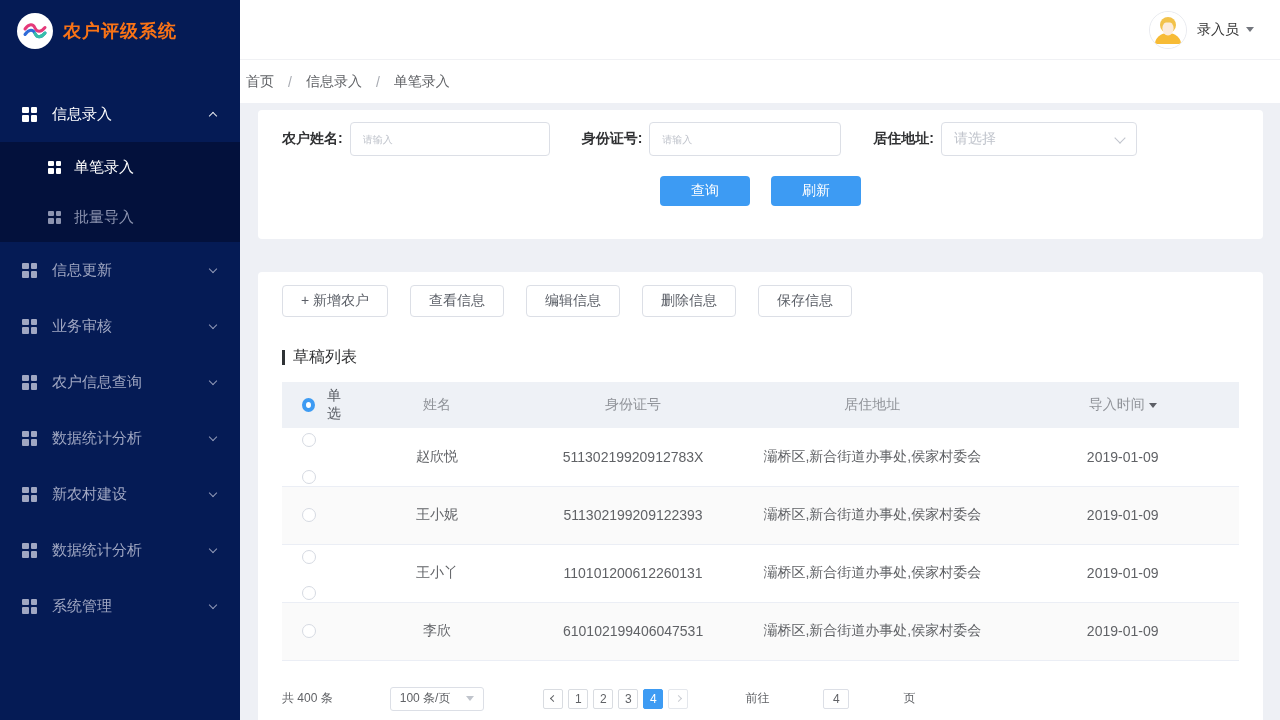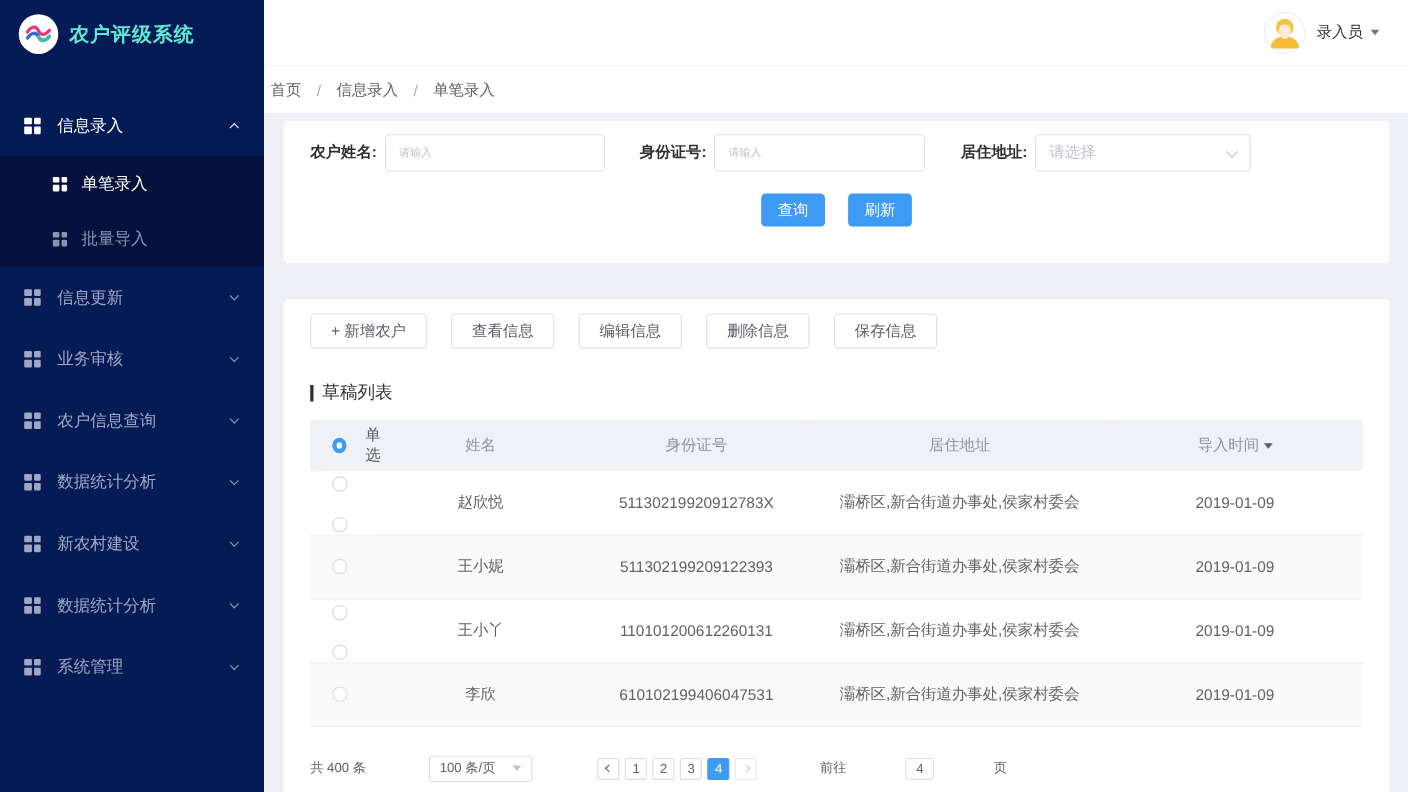--- a/index.html
+++ b/index.html
@@ -4,21 +4,21 @@
 <style>
   * { margin:0; padding:0; box-sizing:border-box; }
   html,body { width:1280px; height:720px; overflow:hidden; }
   body { font-family:"Liberation Sans","DejaVu Sans",sans-serif; background:#eef0f5; font-size:14px; }
   .app { display:flex; width:1280px; height:720px; }
 
   
   .sidebar { width:240px; height:720px; background:#051b55; flex:none; }
   .logo-row { height:62px; display:flex; align-items:center; padding-left:17px; }
   .logo-circle { width:36px; height:36px; border-radius:50%; background:#fff; display:flex; align-items:center; justify-content:center; flex:none; }
-  .app-title { color:#5eead4; font-size:18px; font-weight:700; margin-left:10px; letter-spacing:1px; }
+  .app-title { color:#f97316; font-size:18px; font-weight:700; margin-left:10px; letter-spacing:1px; }
   .menu { margin-top:24px; }
   .menu-item { height:56px; display:flex; align-items:center; padding:0 24px 0 22px; color:#a0a7c2; font-size:15px; cursor:pointer; }
   .menu-item.active { color:#fff; }
   .m-label { flex:1; margin-left:15px; }
   .submenu { background:#03113c; }
   .sub-item { height:50px; display:flex; align-items:center; padding-left:46px; color:#8d94b0; font-size:15px; cursor:pointer; }
   .sub-item.active { color:#fff; }
   .grid-ic { width:15px; height:15px; display:grid; grid-template-columns:1fr 1fr; grid-template-rows:1fr 1fr; gap:2px; flex:none; }
   .grid-ic span { background:currentColor; border-radius:1px; }
   .grid-ic.small { width:13px; height:13px; margin-left:2px; }
@@ -49,31 +49,31 @@
   .filter-row { display:flex; align-items:center; }
   .f-group { display:flex; align-items:center; margin-right:32px; }
   .f-label { font-weight:600; color:#303133; margin-right:7px; white-space:nowrap; }
   .f-input { width:200px; height:34px; border:1px solid #dcdfe6; border-radius:4px; padding:0 12px; font-size:10px; color:#606266; outline:none; font-family:inherit; }
   .f-input::placeholder { color:#c0c4cc; }
   .f-group:nth-child(2) .f-input { width:192px; }
   .select-box { width:196px; height:34px; border:1px solid #dcdfe6; border-radius:4px; display:flex; align-items:center; justify-content:space-between; padding:0 12px; cursor:pointer; background:#fff; }
   .ph { color:#c0c4cc; }
   .chev.sel { width:8px; height:8px; color:#c0c4cc; margin-top:-3px; }
   .filter-actions { display:flex; justify-content:center; gap:21px; margin-top:20px; }
-  .btn-primary { background:#3d9bf3; color:#fff; border:none; border-radius:4px; height:30px; padding:0 15px; font-size:14px; cursor:pointer; font-family:inherit; }
+  .btn-primary { background:#3d9bf3; color:#fff; border:none; border-radius:4px; height:30px; padding:0 31px; font-size:14px; cursor:pointer; font-family:inherit; }
 
   .table-card { height:454px; margin-top:33px; padding:13px 24px 0; overflow:hidden; }
   .toolbar { display:flex; }
   .tb-btn { height:32px; border:1px solid #dcdfe6; border-radius:4px; background:#fff; color:#5a5e66; font-size:14px; padding:0 18px; margin-right:22px; cursor:pointer; font-family:inherit; }
   .section-title { margin-top:30px; display:flex; align-items:center; color:#303133; font-size:16px; }
   .title-bar { width:3px; height:15px; background:#2f3235; margin-right:8px; }
 
   table { width:100%; border-collapse:collapse; table-layout:fixed; margin-top:14px; }
   th { height:46px; background:#eef1f6; color:#909399; font-weight:400; font-size:14px; text-align:center; }
-  th.c0 { text-align:right; padding-left:20px; }
+  th.c0 { text-align:center; padding-left:20px; }
   .th0-wrap { display:inline-flex; align-items:center; gap:7px; color:#565a61; font-weight:500; }
   .thw { display:inline-flex; align-items:center; gap:4px; }
   .sort-caret { width:0; height:0; border-left:4px solid transparent; border-right:4px solid transparent; border-top:5px solid #5c5f66; display:inline-block; cursor:pointer; }
   td { height:58px; color:#606266; font-size:14px; text-align:center; border-bottom:1px solid #ebeef5; }
   tr.odd { background:#fff; }
   tr.even { background:#fafafa; }
   .c0 { width:64px; }
   .c1 { width:19%; }
   .c2 { width:22%; }
   .c3 { width:28%; }

